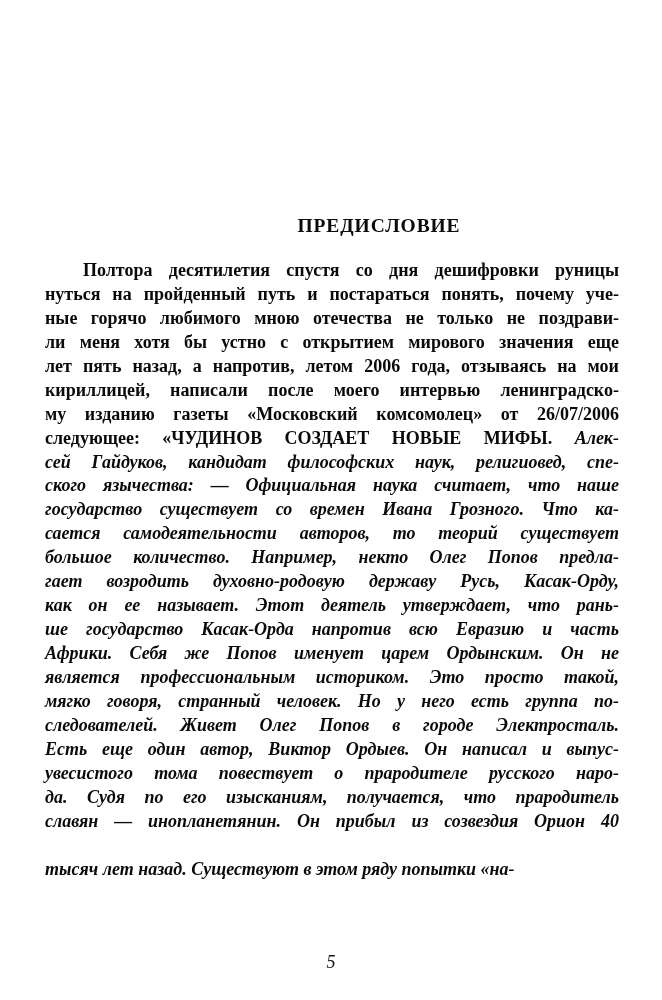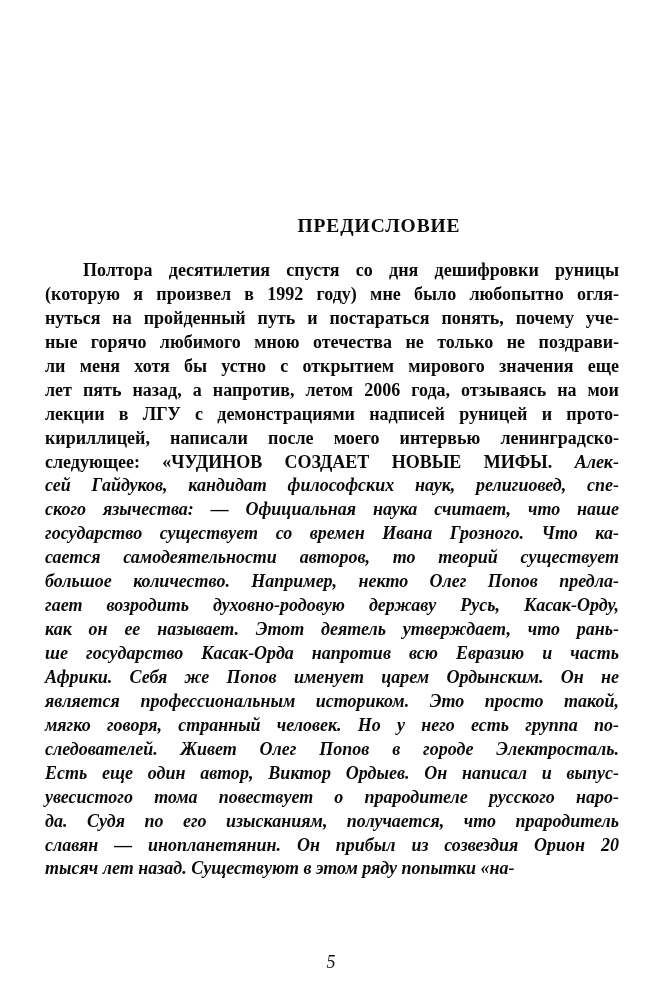--- a/index.html
+++ b/index.html
@@ -66,20 +66,21 @@
     word-spacing: 0px;
   }
 
   .line.ital {
     font-style: italic;
   }
 
   .line.ragged {
     text-align: left;
     text-align-last: left;
+    margin-top: 24px;
   }
 
   .mixed-roman {
     font-style: normal;
     margin-top: 25px;
   }
   .mixed-italic {
     font-style: italic;
   }
 
@@ -98,42 +99,41 @@
 </style>
 </head>
 <body>
 
 <div class="page">
 
   <div class="page-title">ПРЕДИСЛОВИЕ</div>
 
   <div class="body-block" id="body-block">
       <div class="line just"><span style="display: inline-block; width: 38px;"></span><span>Полтора десятилетия спустя со дня дешифровки руницы</span></div>
-      <div class="line just"><span>(которую я произвел в 1992 году) мне было любопытно огля-</span></div>
       <div class="line just"><span>нуться на пройденный путь и постараться понять, почему уче-</span></div>
       <div class="line just"><span>ные горячо любимого мною отечества не только не поздрави-</span></div>
       <div class="line just"><span>ли меня хотя бы устно с открытием мирового значения еще</span></div>
       <div class="line just"><span>лет пять назад, а напротив, летом 2006 года, отзываясь на мои</span></div>
-      <div class="line just"><span>лекции в ЛГУ с демонстрациями надписей руницей и прото-</span></div>
       <div class="line just"><span>кириллицей, написали после моего интервью ленинградско-</span></div>
+      <div class="line just"><span>му изданию газеты «Московский комсомолец» от 26/07/2006</span></div>
       <div class="line just"><span class="mixed-roman">следующее: «ЧУДИНОВ СОЗДАЕТ НОВЫЕ МИФЫ. </span><span class="mixed-italic">Алек-</span></div>
       <div class="line just ital"><span>сей Гайдуков, кандидат философских наук, религиовед, спе-</span></div>
       <div class="line just ital"><span>ского язычества: — Официальная наука считает, что наше</span></div>
       <div class="line just ital"><span>государство существует со времен Ивана Грозного. Что ка-</span></div>
       <div class="line just ital"><span>сается самодеятельности авторов, то теорий существует</span></div>
       <div class="line just ital"><span>большое количество. Например, некто Олег Попов предла-</span></div>
       <div class="line just ital"><span>гает возродить духовно-родовую державу Русь, Касак-Орду,</span></div>
       <div class="line just ital"><span>как он ее называет. Этот деятель утверждает, что рань-</span></div>
       <div class="line just ital"><span>ше государство Касак-Орда напротив всю Евразию и часть</span></div>
       <div class="line just ital"><span>Африки. Себя же Попов именует царем Ордынским. Он не</span></div>
       <div class="line just ital"><span>является профессиональным историком. Это просто такой,</span></div>
       <div class="line just ital"><span>мягко говоря, странный человек. Но у него есть группа по-</span></div>
       <div class="line just ital"><span>следователей. Живет Олег Попов в городе Электросталь.</span></div>
       <div class="line just ital"><span>Есть еще один автор, Виктор Ордыев. Он написал и выпус-</span></div>
       <div class="line just ital"><span>увесистого тома повествует о прародителе русского наро-</span></div>
       <div class="line just ital"><span>да. Судя по его изысканиям, получается, что прародитель</span></div>
-      <div class="line just ital"><span>славян — инопланетянин. Он прибыл из созвездия Орион 20</span></div>
+      <div class="line just ital"><span>славян — инопланетянин. Он прибыл из созвездия Орион 40</span></div>
       <div class="line just ital ragged"><span>тысяч лет назад. Существуют в этом ряду попытки «на-</span></div>
     </div>
 
   <div class="folio">5</div>
 
 </div>
 
 </body></html>

